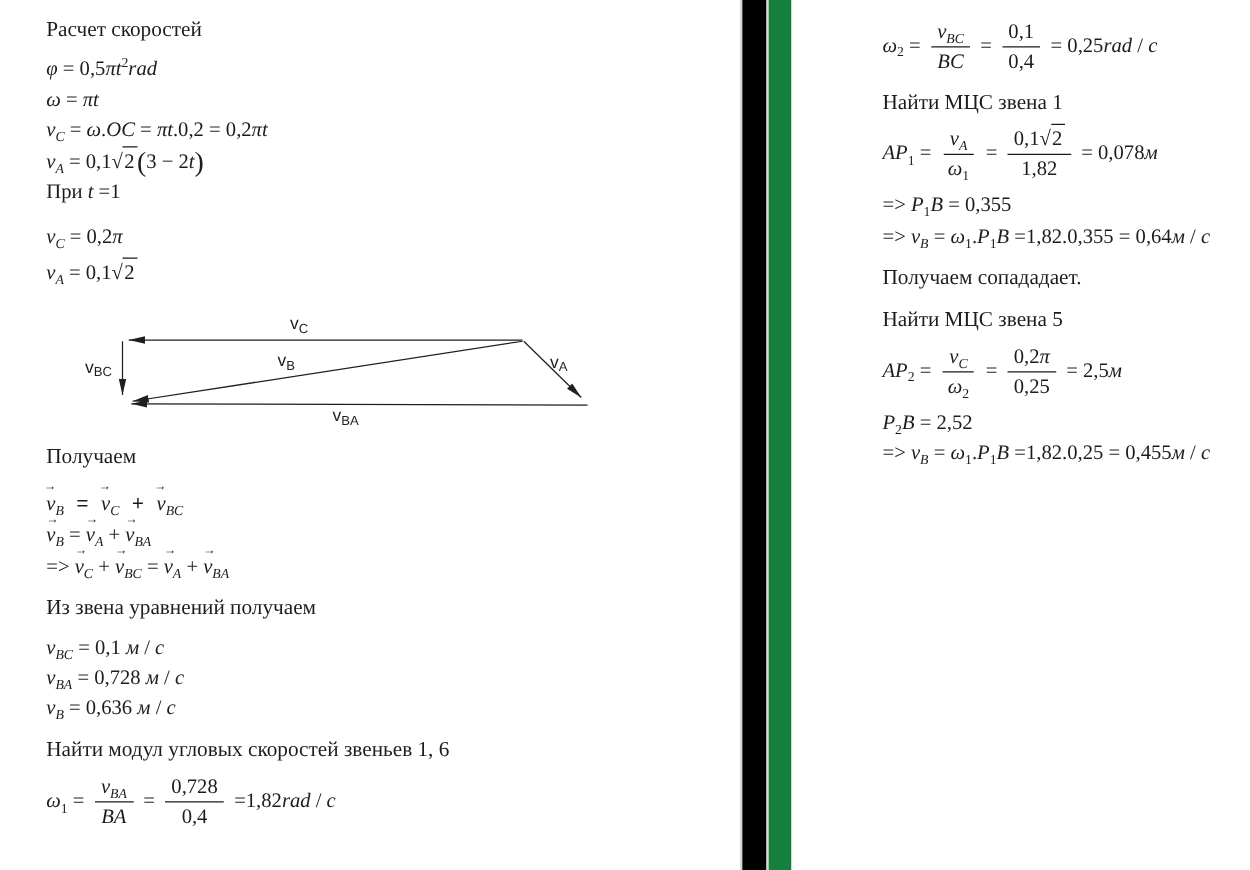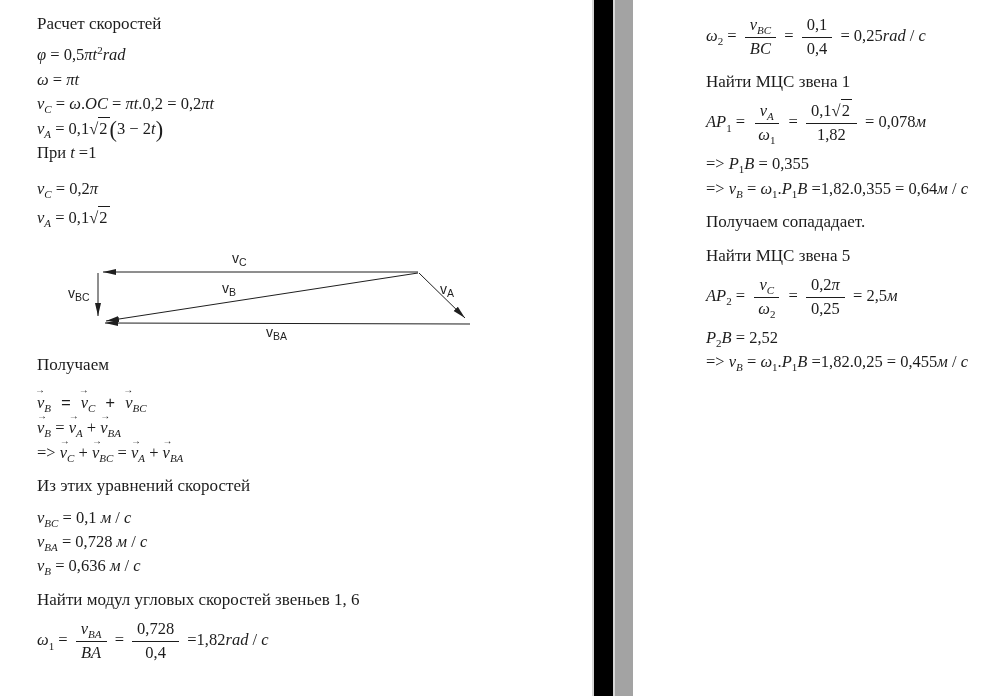--- a/index.html
+++ b/index.html
@@ -44,21 +44,21 @@
   
   #left-blocks  > :nth-child(1)  { margin-top:0; }
   #left-blocks  > :nth-child(7)  { margin-top:14px; margin-bottom:8px; }
   #left-blocks  > :nth-child(11) { margin-top:16px;font-family:Liberation Mono, monospace; }
   #left-blocks  > :nth-child(20) { margin-top:2px; }
   #right-blocks > :nth-child(1)  { margin-top:0; }
 </style>
 </head>
 <body>
 
-<div id="canvas" style="background: #a3a3a3;">
+<div id="canvas" style="background: #15803d;">
   <div class="page" id="left-page">
     <div id="left-blocks">
         <div class="text">Расчет скоростей</div>
         <div class="formula"><i>φ</i> = 0,5<i>πt</i><sup class="msup">2</sup><i>rad</i></div>
         <div class="formula"><i>ω</i> = <i>πt</i></div>
         <div class="formula"><i>v</i><sub class="msub"><i>C</i></sub> = <i>ω</i>.<i>OC</i> = <i>πt</i>.0,2 = 0,2<i>πt</i></div>
         <div class="formula"><i>v</i><sub class="msub"><i>A</i></sub> = 0,1<span class="sqrt"><span class="rsign">√</span><span class="rad">2</span></span><span class="bigp">(</span>3 − 2<i>t</i><span class="bigp">)</span></div>
         <div class="formula">При <i>t</i> =1</div>
         <div class="formula"><i>v</i><sub class="msub"><i>C</i></sub> = 0,2<i>π</i></div>
         <div class="formula"><i>v</i><sub class="msub"><i>A</i></sub> = 0,1<span class="sqrt"><span class="rsign">√</span><span class="rad">2</span></span></div>
@@ -78,21 +78,21 @@
             <text x="162" y="53" fill="#1f1f1f" font-family="&quot;Liberation Sans&quot;, sans-serif" font-size="14">v<tspan dy="3" font-size="10.5">B</tspan></text>
             <text x="8" y="58" fill="#1f1f1f" font-family="&quot;Liberation Sans&quot;, sans-serif" font-size="14">v<tspan dy="3" font-size="10.5">BC</tspan></text>
             <text x="206" y="97" fill="#1f1f1f" font-family="&quot;Liberation Sans&quot;, sans-serif" font-size="14">v<tspan dy="3" font-size="10.5">BA</tspan></text>
             <text x="380" y="54" fill="#1f1f1f" font-family="&quot;Liberation Sans&quot;, sans-serif" font-size="14">v<tspan dy="3" font-size="10.5">A</tspan></text>
           </svg>
         </div>
         <div class="text">Получаем</div>
         <div class="formula"><span class="vec"><i>v</i><span class="varr">→</span></span><sub class="msub"><i>B</i></sub> = <span class="vec"><i>v</i><span class="varr">→</span></span><sub class="msub"><i>C</i></sub> + <span class="vec"><i>v</i><span class="varr">→</span></span><sub class="msub"><i>BC</i></sub></div>
         <div class="formula"><span class="vec"><i>v</i><span class="varr">→</span></span><sub class="msub"><i>B</i></sub> = <span class="vec"><i>v</i><span class="varr">→</span></span><sub class="msub"><i>A</i></sub> + <span class="vec"><i>v</i><span class="varr">→</span></span><sub class="msub"><i>BA</i></sub></div>
         <div class="formula">=&gt; <span class="vec"><i>v</i><span class="varr">→</span></span><sub class="msub"><i>C</i></sub> + <span class="vec"><i>v</i><span class="varr">→</span></span><sub class="msub"><i>BC</i></sub> = <span class="vec"><i>v</i><span class="varr">→</span></span><sub class="msub"><i>A</i></sub> + <span class="vec"><i>v</i><span class="varr">→</span></span><sub class="msub"><i>BA</i></sub></div>
-        <div class="text">Из этих уравнений скоростей</div>
+        <div class="text">Из звена уравнений получаем</div>
         <div class="formula"><i>v</i><sub class="msub"><i>BC</i></sub> = 0,1 <i>м</i> / <i>с</i></div>
         <div class="formula"><i>v</i><sub class="msub"><i>BA</i></sub> = 0,728 <i>м</i> / <i>с</i></div>
         <div class="formula"><i>v</i><sub class="msub"><i>B</i></sub> = 0,636 <i>м</i> / <i>с</i></div>
         <div class="text">Найти модул угловых скоростей звеньев 1, 6</div>
         <div class="formula tall"><i>ω</i><sub class="msub">1</sub> = <span class="frac">
             <span class="num"><i>v</i><sub class="msub"><i>BA</i></sub></span>
             <span class="den"><i>BA</i></span>
           </span> = <span class="frac">
             <span class="num">0,728</span>
             <span class="den">0,4</span>

